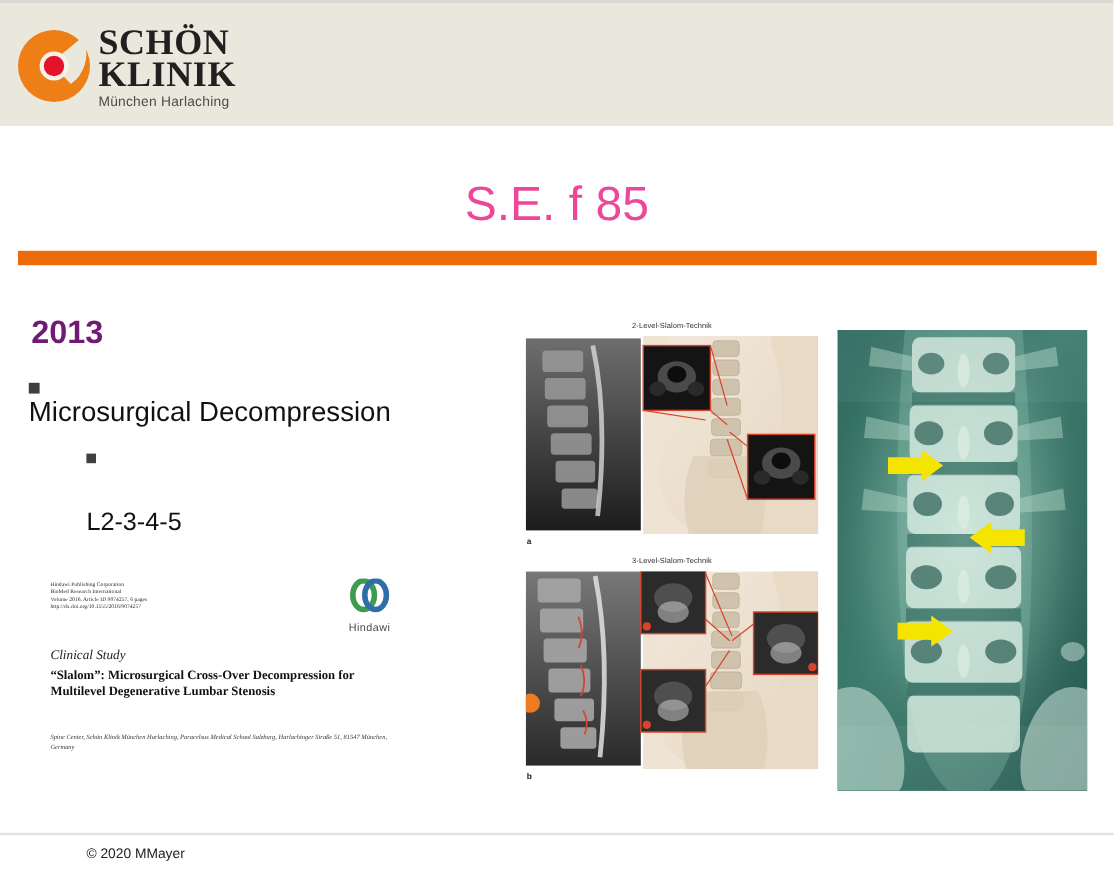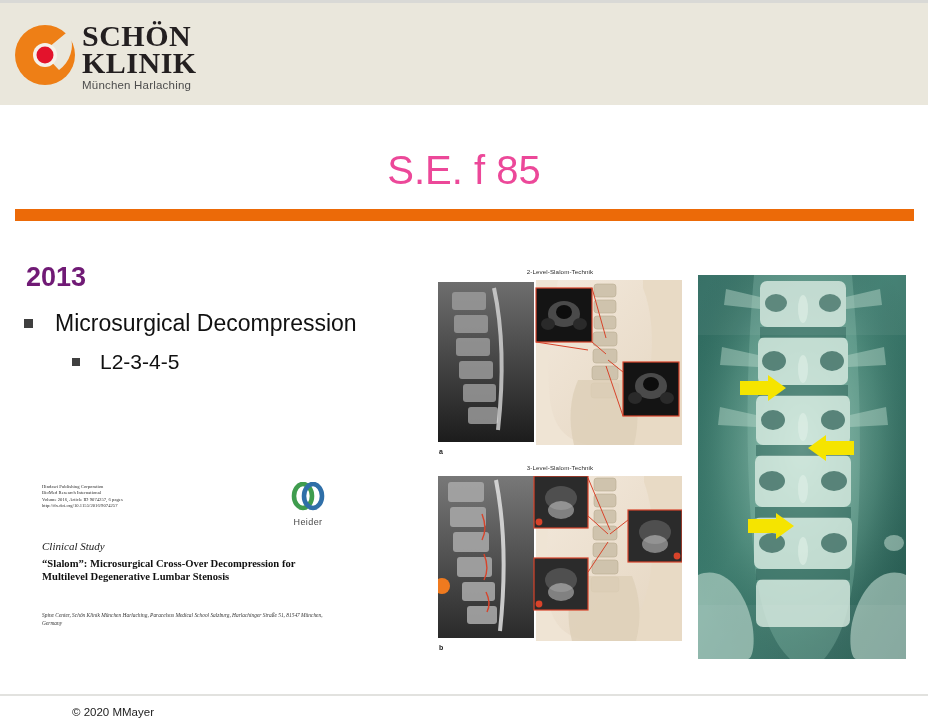--- a/index.html
+++ b/index.html
@@ -39,23 +39,23 @@
     position:absolute;left:15px;top:209px;width:899px;height:12px;
     background:#ec6a08;
   }
 
   
   .year{
     position:absolute;left:26px;top:262px;
     font-size:27px;font-weight:700;color:#701a75;
   }
   .bullets{position:absolute;left:24px;top:308px;width:400px;}
-  .b1,.b2{display:flex;align-items:flex-start;}
+  .b1,.b2{display:flex;align-items:flex-start;flex-direction:column;}
   .b1{margin-bottom:10px;}
-  .b2{margin-bottom:8px;margin-left:48px;}
+  .b2{margin-bottom:8px;margin-left:48px;gap:36px;}
   .sq{
     display:inline-block;background:#3f3f3f;flex:0 0 auto;
   }
   .b1 .sq{width:9px;height:9px;margin-top:11px;margin-right:22px;}
   .b2 .sq{width:8px;height:8px;margin-top:10px;margin-right:20px;}
   .b1 .txt{font-size:23px;color:#111;line-height:30px;}
   .b2 .txt{font-size:21px;color:#111;line-height:28px;}
 
   
   .paper{
@@ -169,21 +169,21 @@
         <div>Volume 2016, Article ID 9074257, 6 pages</div>
         <div>http://dx.doi.org/10.1155/2016/9074257</div>
       </div>
       <div class="hindawi">
         <svg width="38" height="30" viewBox="0 0 38 30">
           <g fill="none" stroke-width="4.6">
             <ellipse cx="14" cy="14" rx="9" ry="12" stroke="#3f9c4e"></ellipse>
             <ellipse cx="24" cy="14" rx="9" ry="12" stroke="#2f6fa8"></ellipse>
           </g>
         </svg>
-        <div class="hindawi-word">Heider</div>
+        <div class="hindawi-word">Hindawi</div>
       </div>
     </div>
     <div class="paper-kicker">Clinical Study</div>
     <div class="paper-title">“Slalom”: Microsurgical Cross-Over Decompression for Multilevel Degenerative Lumbar Stenosis</div>
     <div class="paper-affil">Spine Center, Schön Klinik München Harlaching, Paracelsus Medical School Salzburg, Harlachinger Straße 51, 81547 München, Germany</div>
   </div>
 
   <div class="figpanel">
 
     <div class="fig" style="top:0;height:196px;">

